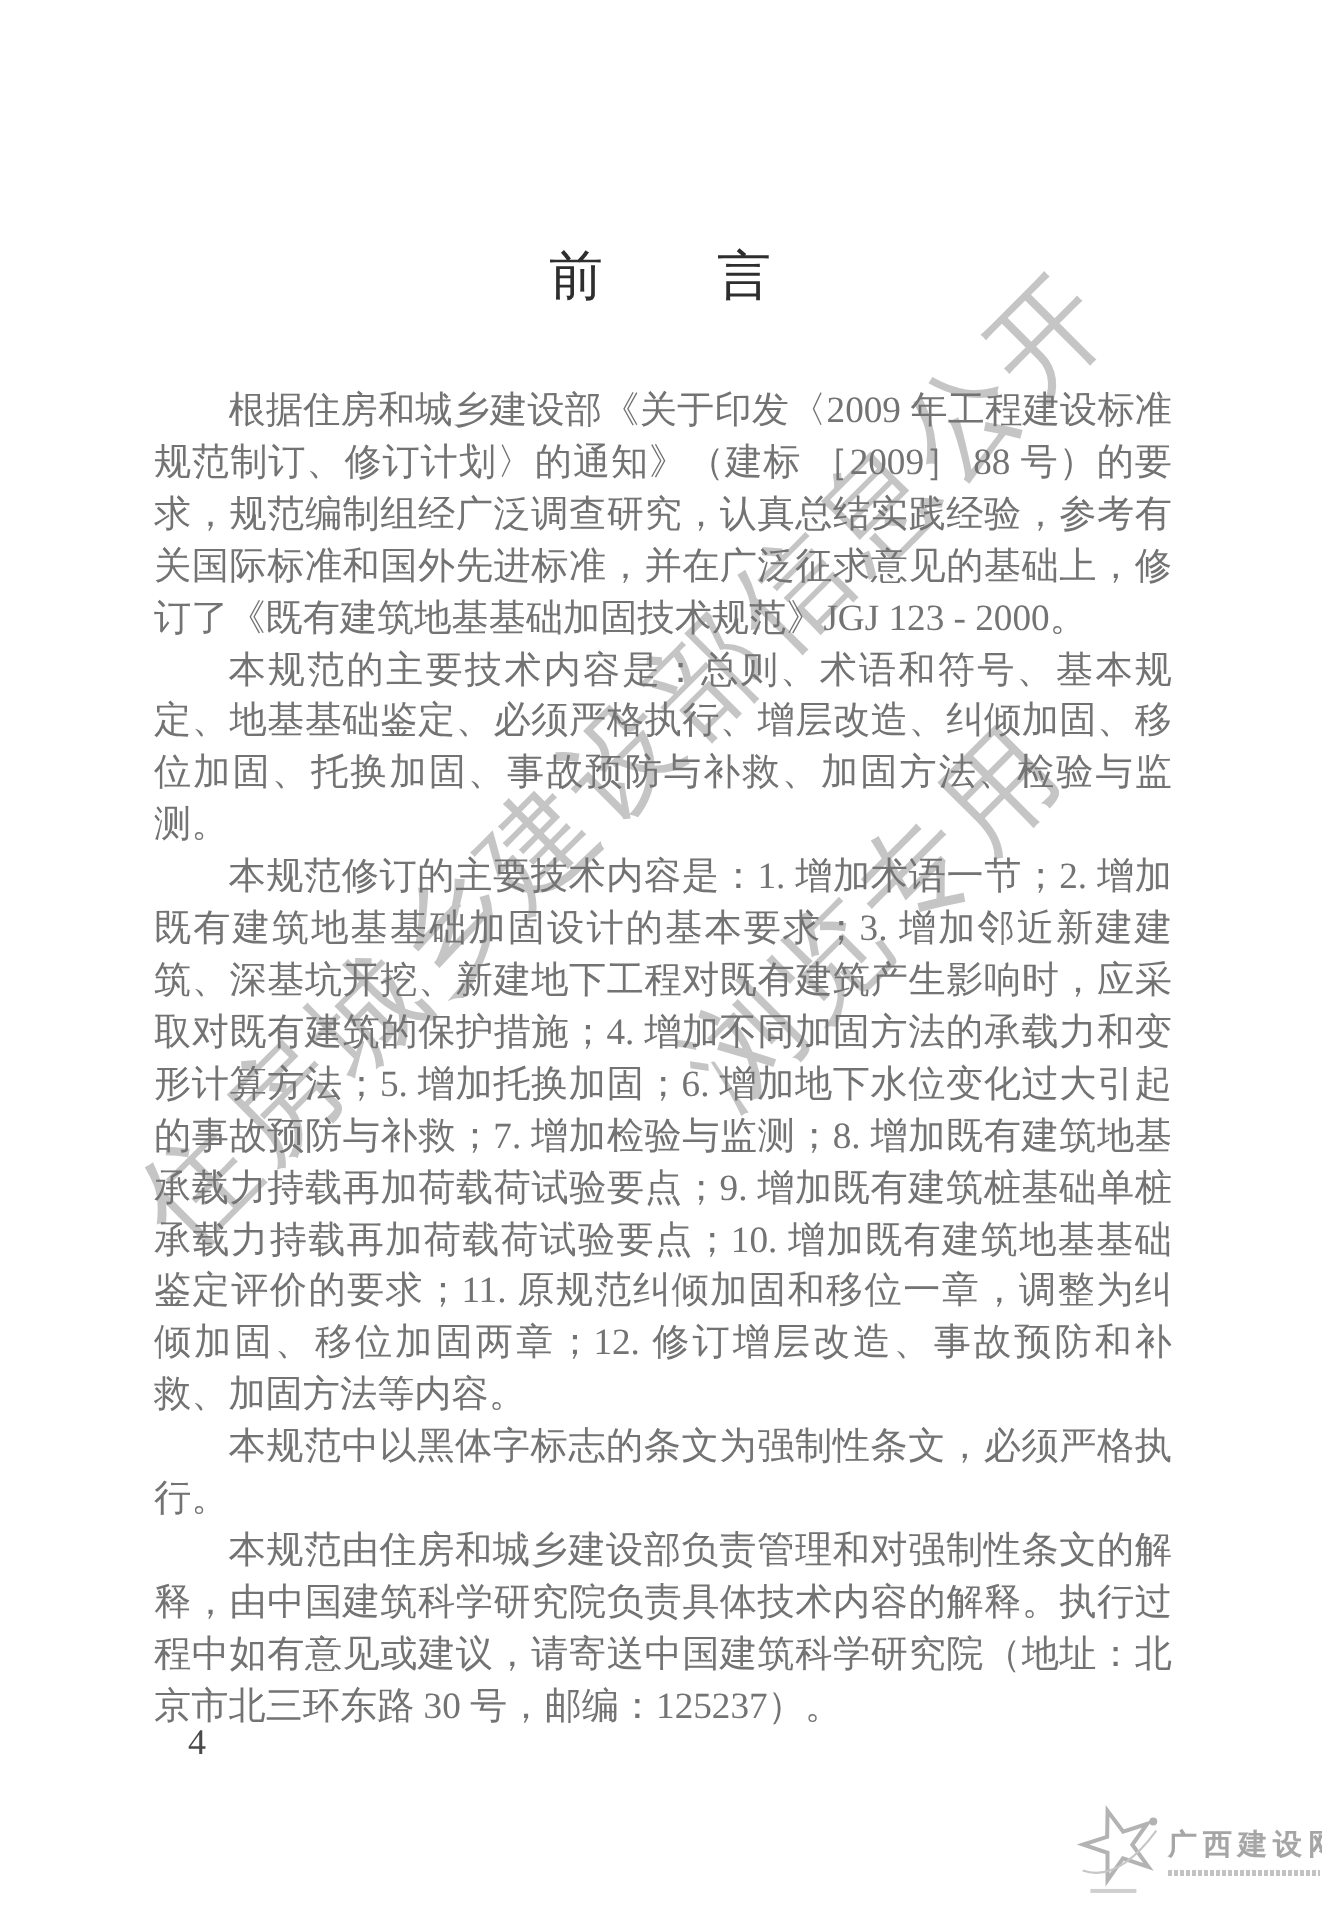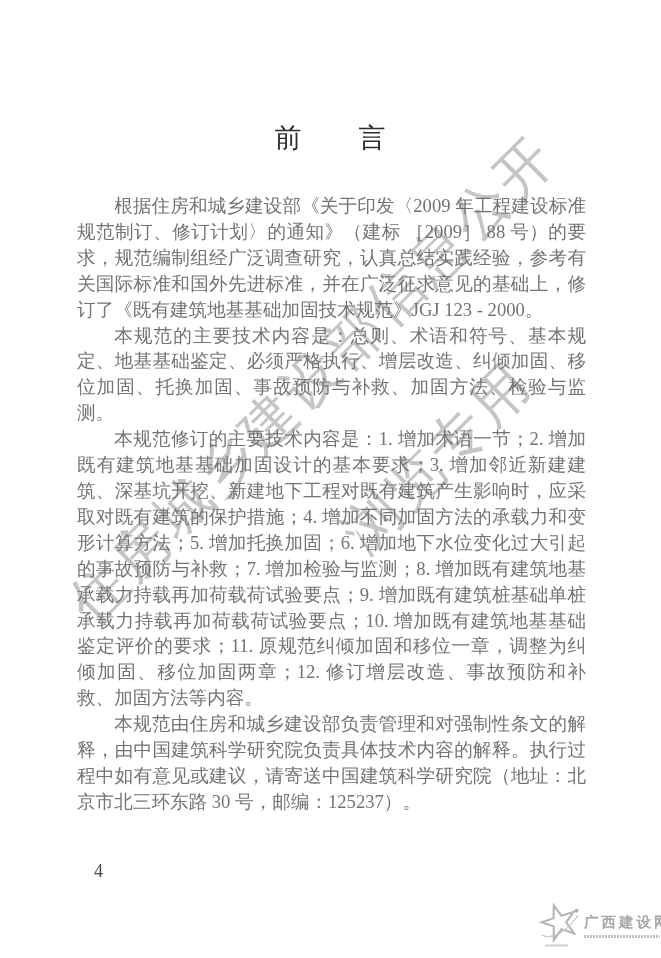--- a/index.html
+++ b/index.html
@@ -90,20 +90,21 @@
     <div class="wm-line wm-line-1">住房城乡建设部信息公开</div>
     <div class="wm-line wm-line-2">浏览专用</div>
   </div>
 
   <div class="doc-title">前　　言</div>
 
   <div class="content">
     <p class="para">根据住房和城乡建设部《关于印发〈2009 年工程建设标准规范制订、修订计划〉的通知》（建标 ［2009］ 88 号）的要求，规范编制组经广泛调查研究，认真总结实践经验，参考有关国际标准和国外先进标准，并在广泛征求意见的基础上，修订了《既有建筑地基基础加固技术规范》JGJ 123 - 2000。</p>
     <p class="para">本规范的主要技术内容是：总则、术语和符号、基本规定、地基基础鉴定、必须严格执行、增层改造、纠倾加固、移位加固、托换加固、事故预防与补救、加固方法、检验与监测。</p>
     <p class="para">本规范修订的主要技术内容是：1. 增加术语一节；2. 增加既有建筑地基基础加固设计的基本要求；3. 增加邻近新建建筑、深基坑开挖、新建地下工程对既有建筑产生影响时，应采取对既有建筑的保护措施；4. 增加不同加固方法的承载力和变形计算方法；5. 增加托换加固；6. 增加地下水位变化过大引起的事故预防与补救；7. 增加检验与监测；8. 增加既有建筑地基承载力持载再加荷载荷试验要点；9. 增加既有建筑桩基础单桩承载力持载再加荷载荷试验要点；10. 增加既有建筑地基基础鉴定评价的要求；11. 原规范纠倾加固和移位一章，调整为纠倾加固、移位加固两章；12. 修订增层改造、事故预防和补救、加固方法等内容。</p>
+    <p class="para">本规范中以黑体字标志的条文为强制性条文，必须严格执行。</p>
     <p class="para">本规范由住房和城乡建设部负责管理和对强制性条文的解释，由中国建筑科学研究院负责具体技术内容的解释。执行过程中如有意见或建议，请寄送中国建筑科学研究院（地址：北京市北三环东路 30 号，邮编：125237）。</p>
   </div>
 
   <div class="page-number">4</div>
 
   <div class="site-logo">
     <span class="logo-star">
       <svg width="46" height="56" viewBox="0 0 60 72" aria-hidden="true">
         <g transform="rotate(-18 30 34)">
           <path d="M30 12 L35.5 28 L52 28 L38.5 38 L44 55 L30 44.5 L16 55 L21.5 38 L8 28 L24.5 28 Z" fill="#ffffff" stroke="#b3b3b3" stroke-width="2.6"></path>

